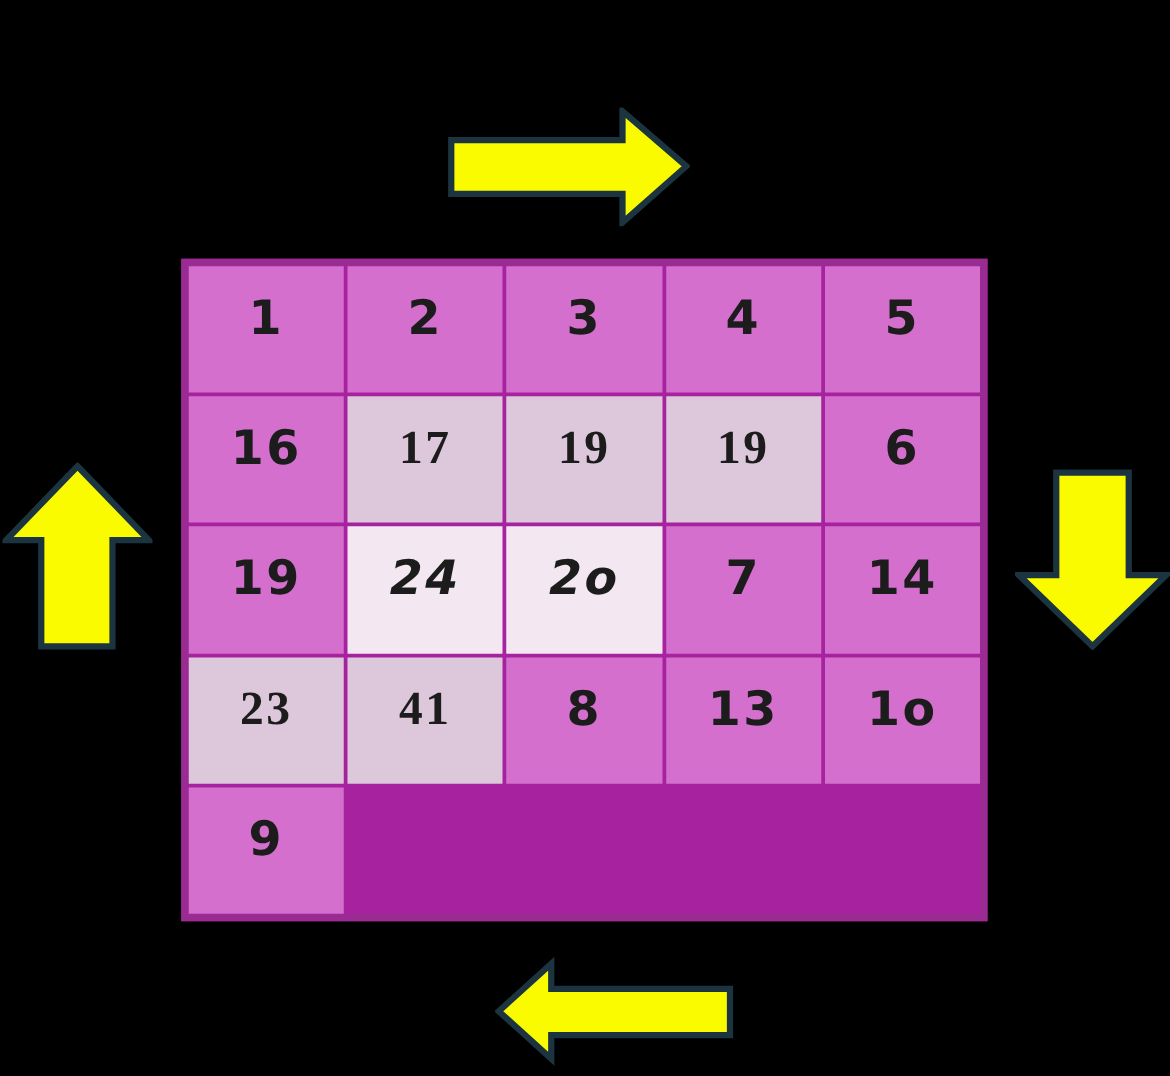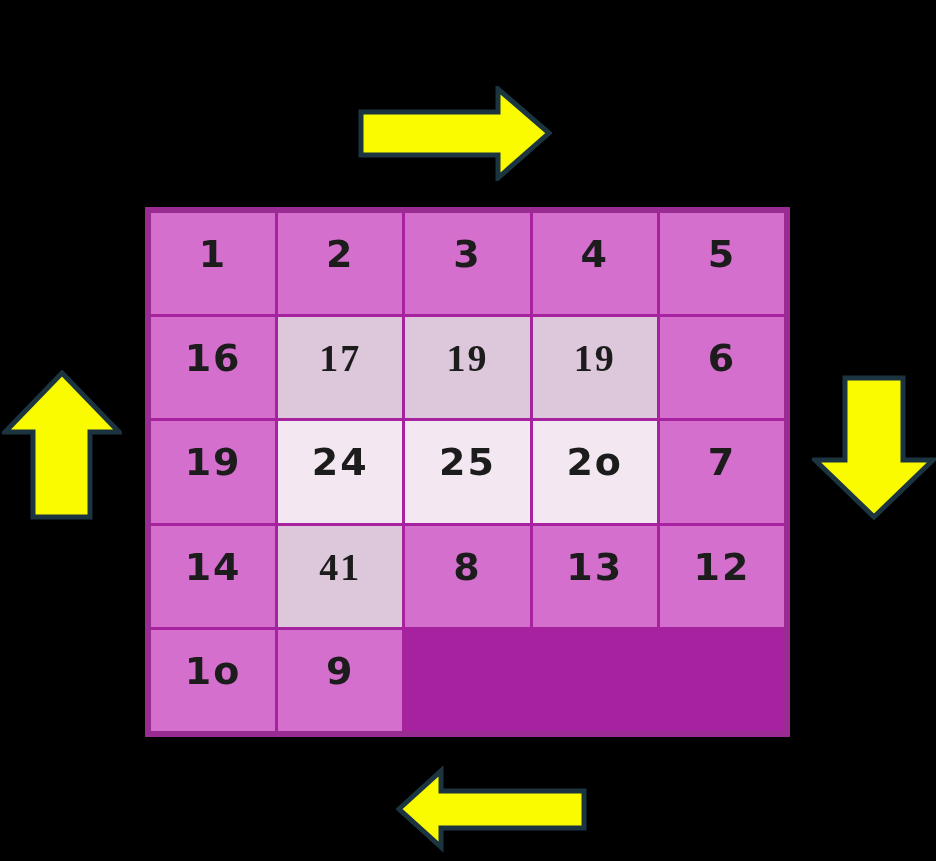--- a/index.html
+++ b/index.html
@@ -35,21 +35,21 @@
     align-items: flex-start;
     padding-top: 22px;
     font-size: 38px;
     font-weight: bold;
     letter-spacing: 2px;
     color: var(--number_text, #1c1c1c);
     line-height: 1;
   }
   .shade-outer { background: var(--cell_outer, #d56fce); }
   .shade-mid   { background: var(--cell_mid,   #dcc8da); font-family: Liberation Serif, serif; }
-  .shade-inner { background: var(--cell_inner, #f3e8f1); }
+  .shade-inner { background: var(--cell_inner, #f3e8f1); font-style: italic; }
   .arrow { position: absolute; }
   .arrow polygon {
     fill: var(--arrow_fill, #fbfb00);
     stroke: var(--arrow_outline, #1b3440);
     stroke-width: 5;
     stroke-linejoin: miter;
   }
   .arrow-top    { left: 358px; top: 86px;  width: 194px; height: 95px; }
   .arrow-left   { left: 2px;   top: 370px; width: 120px; height: 150px; }
   .arrow-right  { left: 812px; top: 375px; width: 124px; height: 145px; }
@@ -84,27 +84,26 @@
     <div class="cell shade-outer">5</div>
 
     <div class="cell shade-outer">16</div>
     <div class="cell shade-mid">17</div>
     <div class="cell shade-mid">19</div>
     <div class="cell shade-mid">19</div>
     <div class="cell shade-outer">6</div>
 
     <div class="cell shade-outer">19</div>
     <div class="cell shade-inner">24</div>
-    <div class="cell shade-inner">25</div>
     <div class="cell shade-inner">2o</div>
     <div class="cell shade-outer">7</div>
 
     <div class="cell shade-outer">14</div>
+    <div class="cell shade-mid">23</div>
     <div class="cell shade-mid">41</div>
     <div class="cell shade-outer">8</div>
 
     <div class="cell shade-outer">13</div>
-    <div class="cell shade-outer">12</div>
     <div class="cell shade-outer">1o</div>
     <div class="cell shade-outer">9</div>
   </div>
 
 </div>
 
 </body></html>

